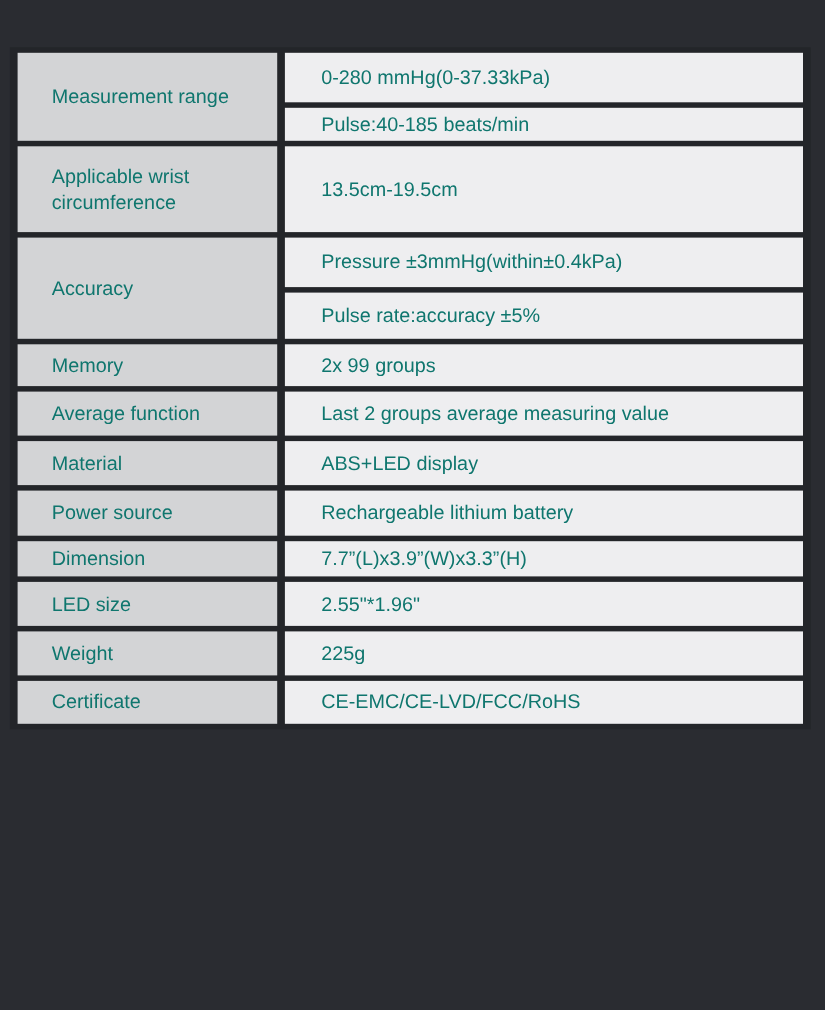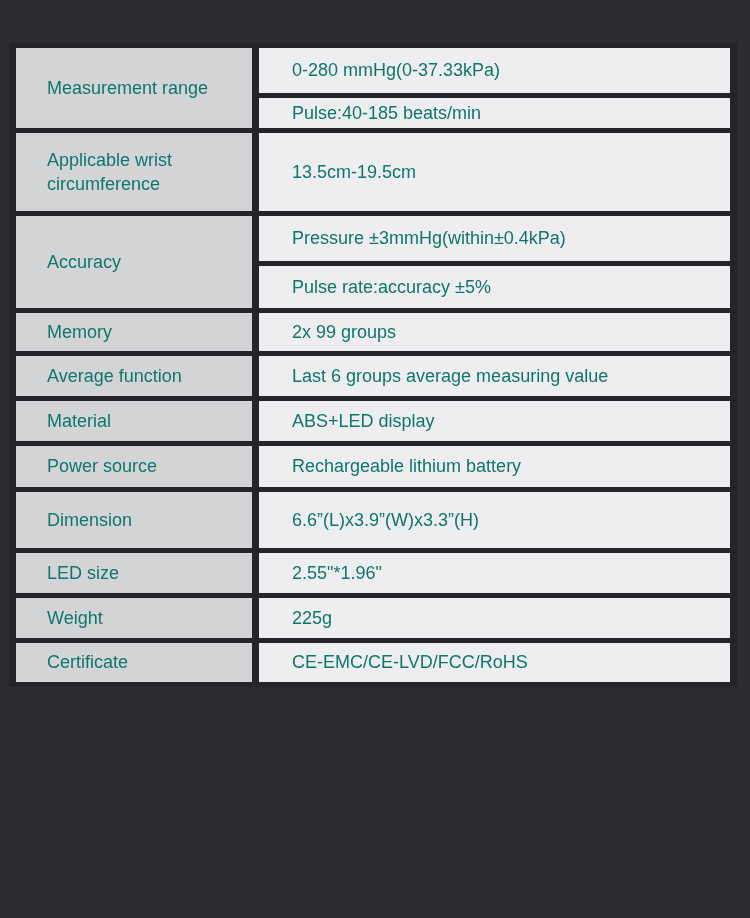--- a/index.html
+++ b/index.html
@@ -90,36 +90,36 @@
         <td class="value">Pulse rate:accuracy ±5%</td>
       </tr>
 
       <tr style="height:38px;padding-left:28px;">
         <td class="label">Memory</td>
         <td class="value">2x 99 groups</td>
       </tr>
 
       <tr style="height:40px;">
         <td class="label">Average function</td>
-        <td class="value">Last 6 groups average measuring value</td>
+        <td class="value">Last 2 groups average measuring value</td>
       </tr>
 
       <tr style="height:40px;">
         <td class="label">Material</td>
         <td class="value">ABS+LED display</td>
       </tr>
 
       <tr style="height:41px;border-radius:16px;">
         <td class="label">Power source</td>
         <td class="value">Rechargeable lithium battery</td>
       </tr>
 
-      <tr style="height:56px;">
+      <tr style="height:32px;">
         <td class="label">Dimension</td>
-        <td class="value">6.6”(L)x3.9”(W)x3.3”(H)</td>
+        <td class="value">7.7”(L)x3.9”(W)x3.3”(H)</td>
       </tr>
 
       <tr style="height:40px;">
         <td class="label">LED size</td>
         <td class="value">2.55"*1.96"</td>
       </tr>
 
       <tr style="height:40px;">
         <td class="label">Weight</td>
         <td class="value">225g</td>

